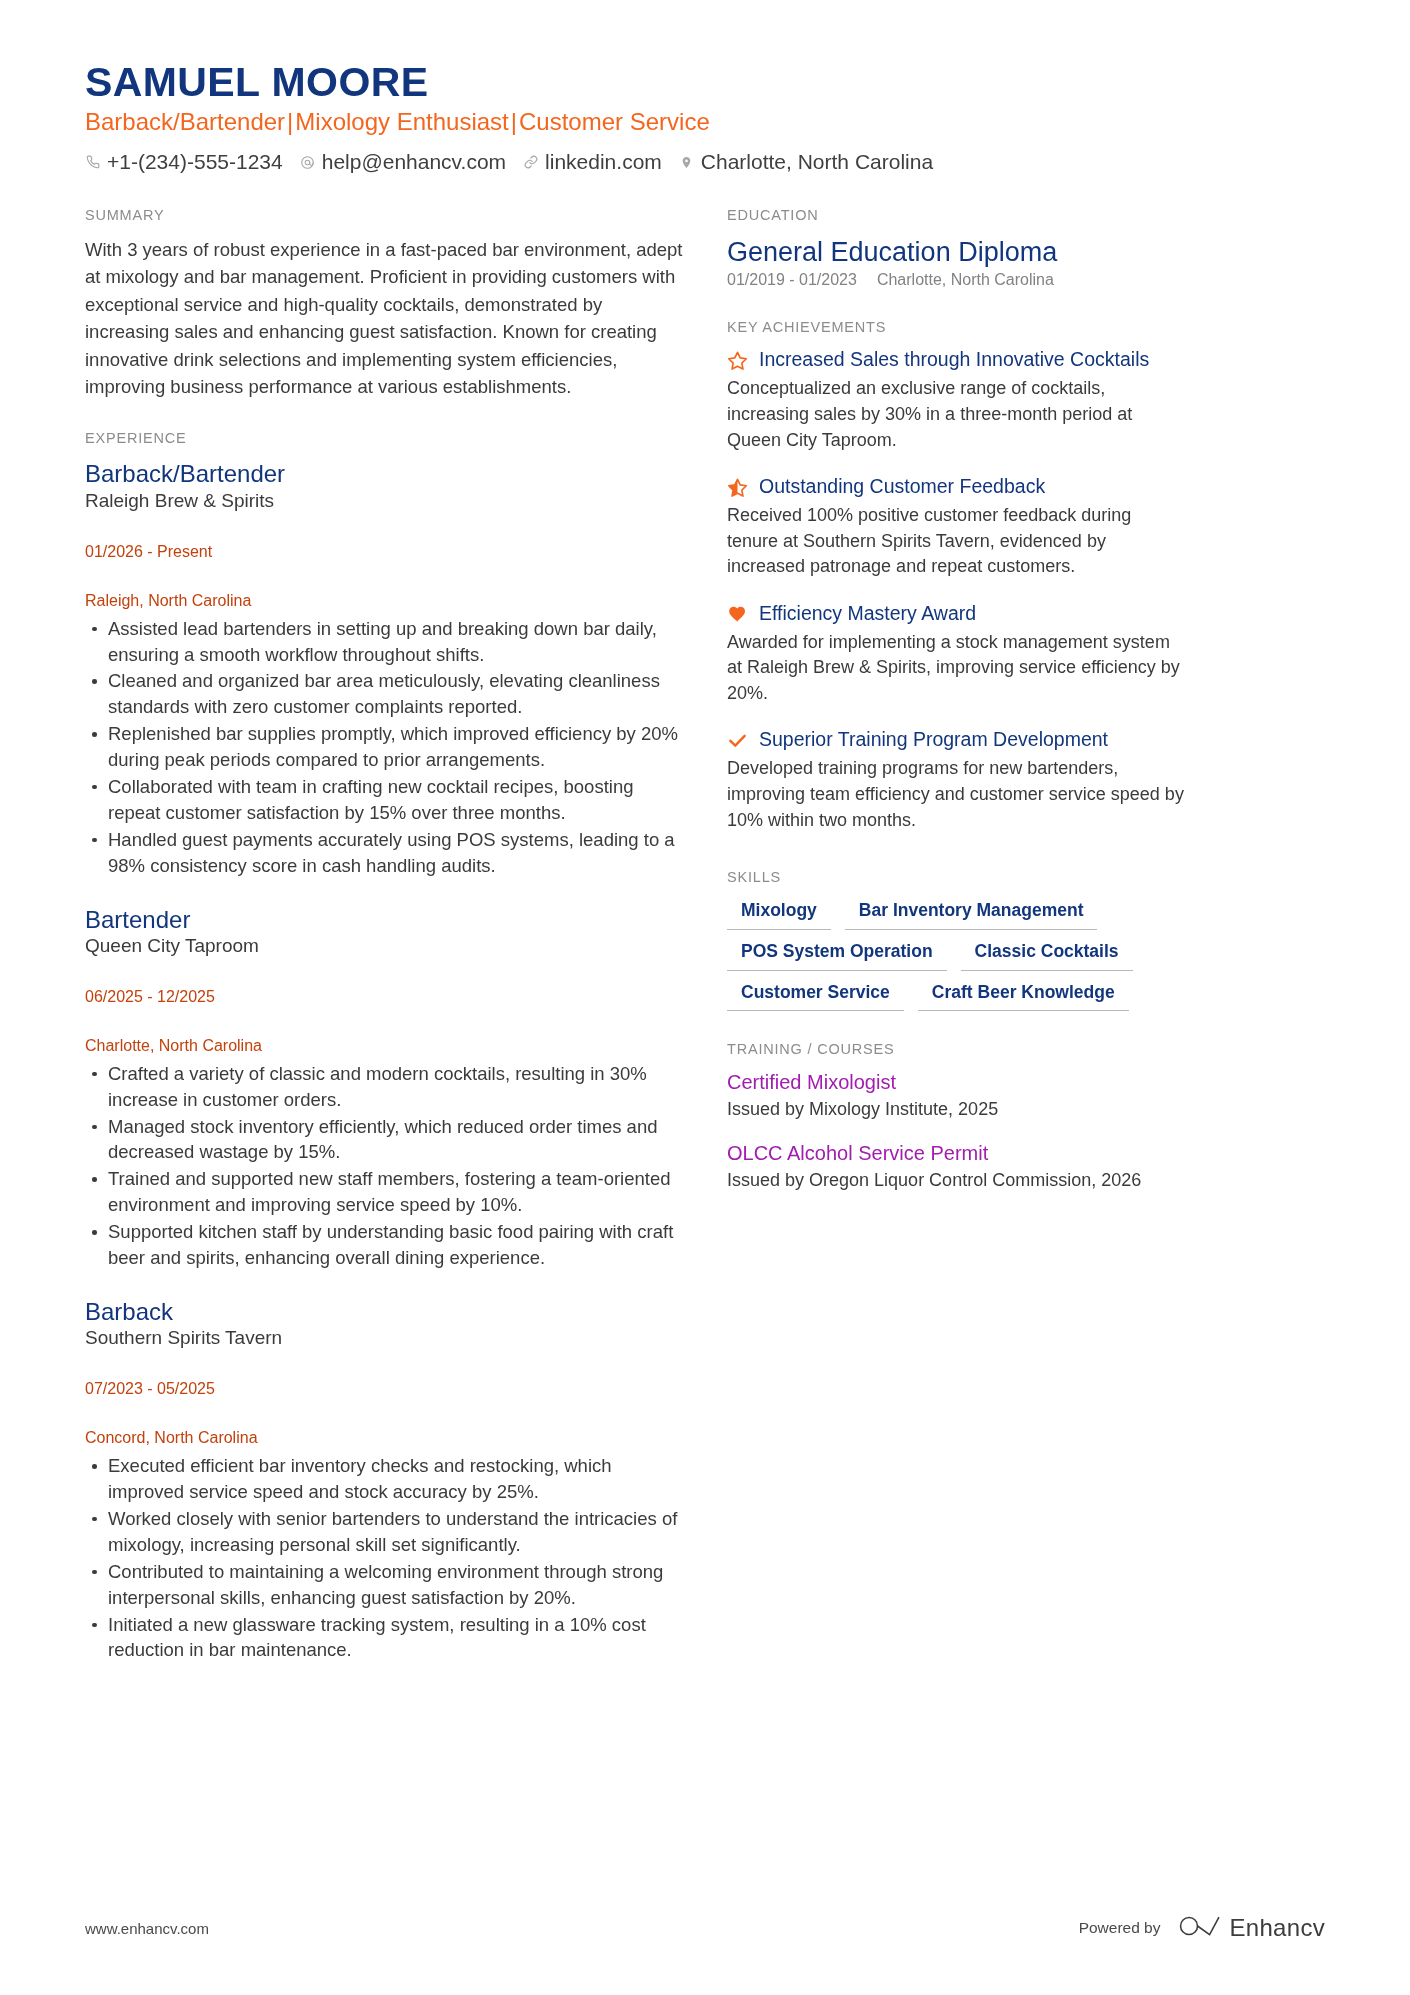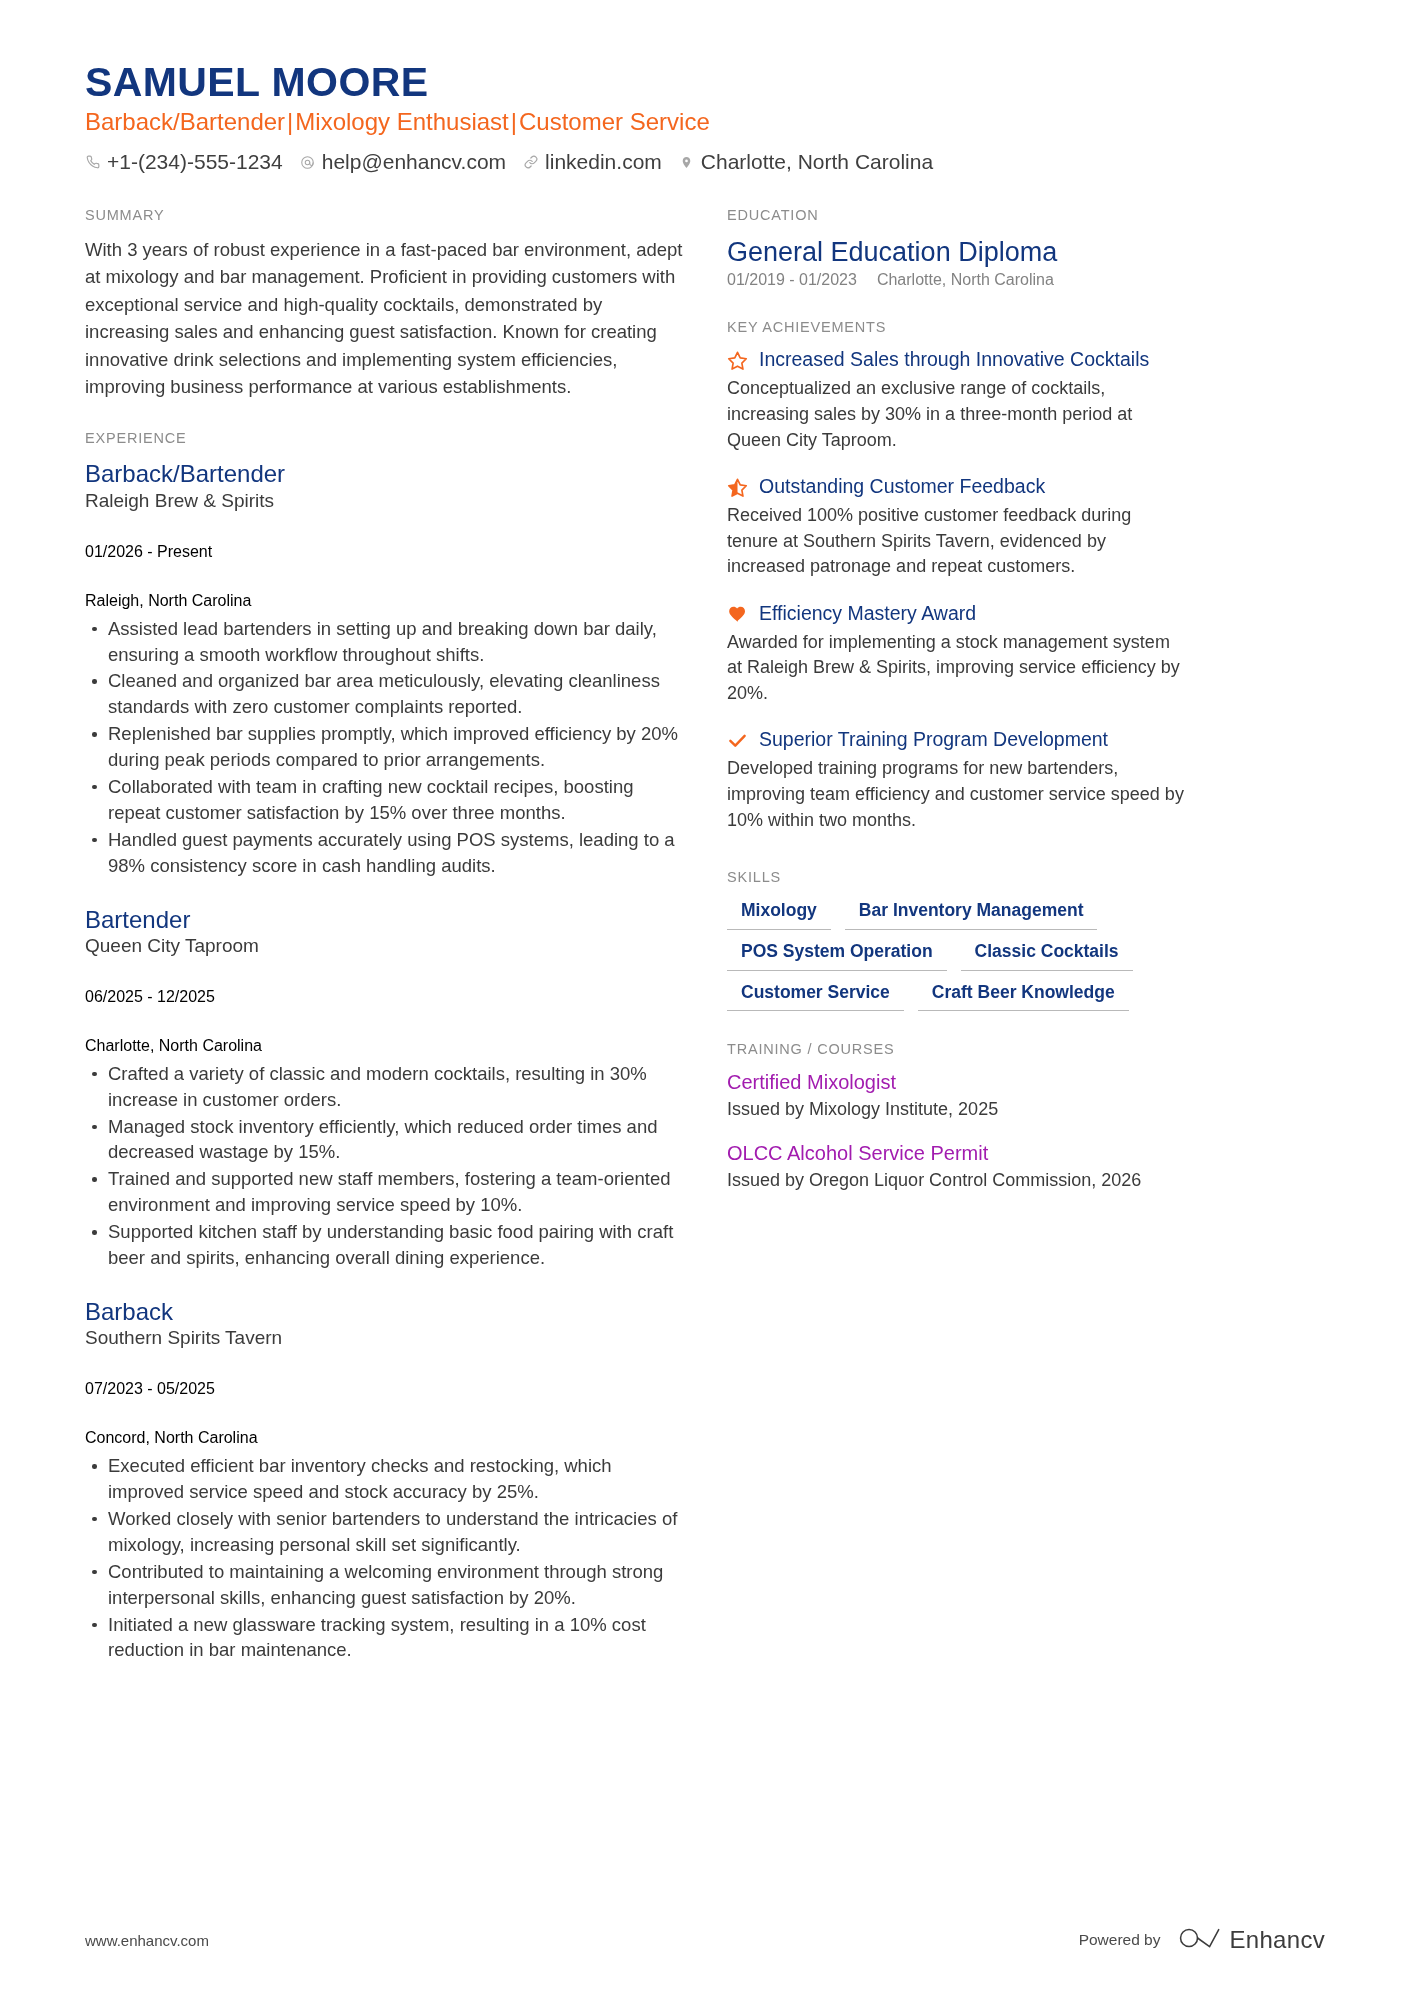--- a/index.html
+++ b/index.html
@@ -106,21 +106,21 @@
     margin-bottom: 6px;
     white-space: nowrap;
     flex-direction: column;
   }
   .exp-company {
     font-size: 19px;
     color: #3b3b3b;
   }
   .exp-dates, .exp-location {
     font-size: 16px;
-    color: #000000;
+    color: #c2410c;
   }
   ul.bullets {
     list-style: none;
     padding: 0;
     margin: 0;
   }
   ul.bullets li {
     position: relative;
     padding-left: 23px;
     font-size: 18.5px;
@@ -218,21 +218,21 @@
     line-height: 1.42;
   }
 
   .gap-lg { height: 30px; }
   .gap-sm { height: 14px; }
 
   
   .footer {
     position: absolute;
     left: 0;
-    bottom: 0;
+    bottom: 12px;
     width: 1410px;
     height: 110px;
     padding: 0 85px;
     display: flex;
     align-items: center;
     justify-content: space-between;
   }
   .footer-url {
     font-size: 15px;
     color: #4a4a4a;

